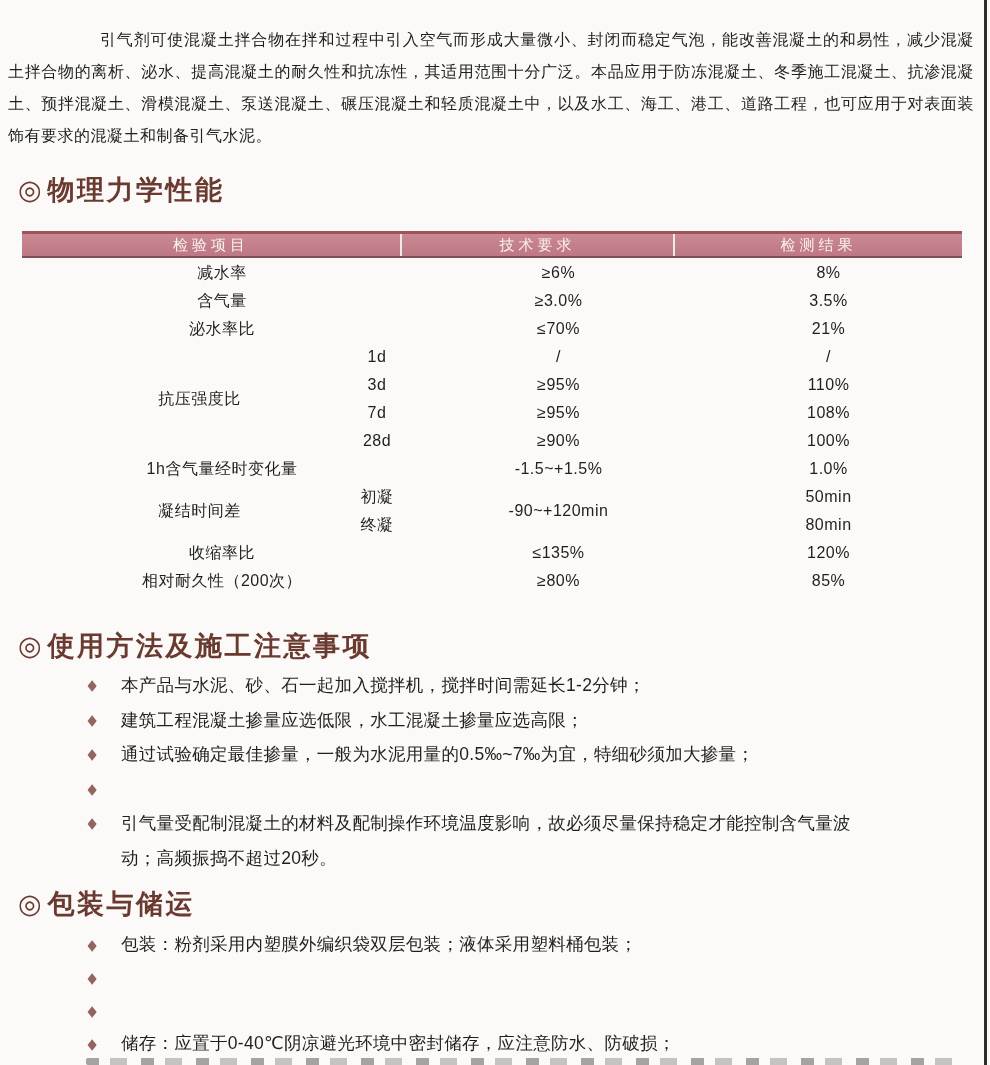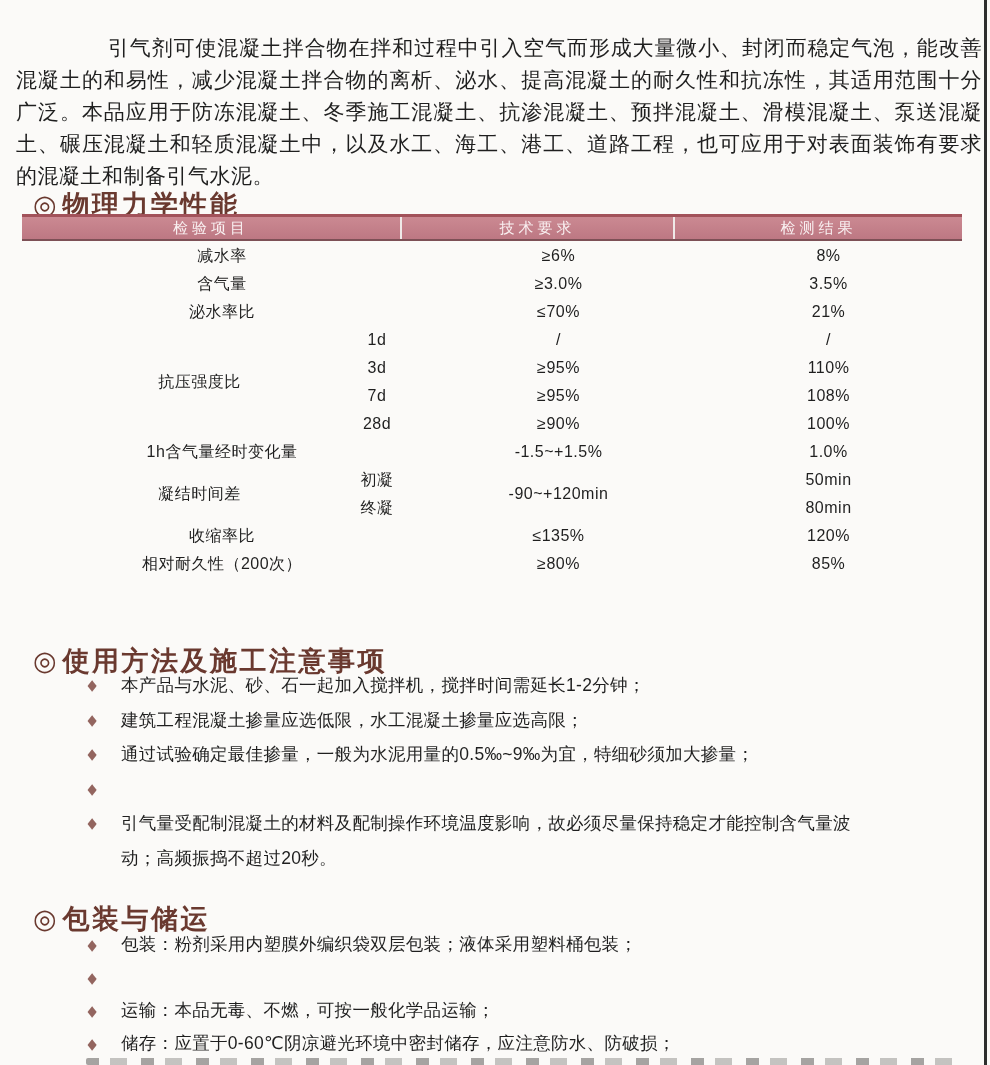--- a/index.html
+++ b/index.html
@@ -10,34 +10,34 @@
   }
   html,body{margin:0;padding:0;}
   body{
     width:990px;height:1065px;position:relative;overflow:hidden;
     background:var(--page-bg);
     font-family:"Liberation Sans","DejaVu Sans",sans-serif;
     color:var(--text);
   }
   .intro{
     position:absolute;top:24px;left:8px;width:966px;
-    font-size:21px;line-height:32px;text-align:justify;
-    text-indent:92px;margin:8px;letter-spacing:0.5px;
+    font-size:16px;line-height:32px;text-align:justify;
+    text-indent:92px;margin:0;letter-spacing:0.5px;
   }
   .sec{
-    position:absolute;left:18px;margin:15px;
+    position:absolute;left:18px;margin:0;
     font-size:27px;font-weight:bold;color:var(--heading);
     letter-spacing:2.5px;line-height:30px;white-space:nowrap;
   }
   .sec .marker{font-weight:normal;margin-right:6px;letter-spacing:0;}
   #sec-physical{top:175px;}
   #sec-usage{top:631px;}
   #sec-packaging{top:889px;}
 
-  .tablewrap{position:absolute;top:214px;left:22px;width:940px;}
+  .tablewrap{position:absolute;top:231px;left:22px;width:940px;}
   .thead{
     display:grid;grid-template-columns:378px 273px 289px;
     box-sizing:border-box;height:27px;
     background:linear-gradient(#cb8992,#bd7883);
     border-top:3px solid var(--table-header-top);
     border-bottom:2px solid var(--table-header-bottom);
   }
   .th{
     display:flex;align-items:center;justify-content:center;
     font-size:15px;color:var(--table-header-text);letter-spacing:4px;
@@ -171,21 +171,21 @@
       <li>
         <span class="bullet-diamond">◆</span>
         <span class="bullet-text">本产品与水泥、砂、石一起加入搅拌机，搅拌时间需延长1-2分钟；</span>
       </li>
       <li>
         <span class="bullet-diamond">◆</span>
         <span class="bullet-text">建筑工程混凝土掺量应选低限，水工混凝土掺量应选高限；</span>
       </li>
       <li>
         <span class="bullet-diamond">◆</span>
-        <span class="bullet-text">通过试验确定最佳掺量，一般为水泥用量的0.5‰~9‰为宜，特细砂须加大掺量；</span>
+        <span class="bullet-text">通过试验确定最佳掺量，一般为水泥用量的0.5‰~7‰为宜，特细砂须加大掺量；</span>
       </li>
       <li>
         <span class="bullet-diamond">◆</span>
       </li>
       <li>
         <span class="bullet-diamond">◆</span>
         <span class="bullet-text">引气量受配制混凝土的材料及配制操作环境温度影响，故必须尽量保持稳定才能控制含气量波动；高频振捣不超过20秒。</span>
       </li>
     </ul>
 
@@ -194,24 +194,23 @@
   <ul class="bullets" id="packaging-list">
       <li>
         <span class="bullet-diamond">◆</span>
         <span class="bullet-text">包装：粉剂采用内塑膜外编织袋双层包装；液体采用塑料桶包装；</span>
       </li>
       <li>
         <span class="bullet-diamond">◆</span>
       </li>
       <li>
         <span class="bullet-diamond">◆</span>
-        <span class="bullet-text">运输：本品无毒、不燃，可按一般化学品运输；</span>
-      </li>
-      <li>
-        <span class="bullet-diamond">◆</span>
-        <span class="bullet-text">储存：应置于0-60℃阴凉避光环境中密封储存，应注意防水、防破损；</span>
+      </li>
+      <li>
+        <span class="bullet-diamond">◆</span>
+        <span class="bullet-text">储存：应置于0-40℃阴凉避光环境中密封储存，应注意防水、防破损；</span>
       </li>
     </ul>
 
   <div class="cutoff"></div>
   <div class="edge-line"></div>
 
 </div>
 
 </body></html>

